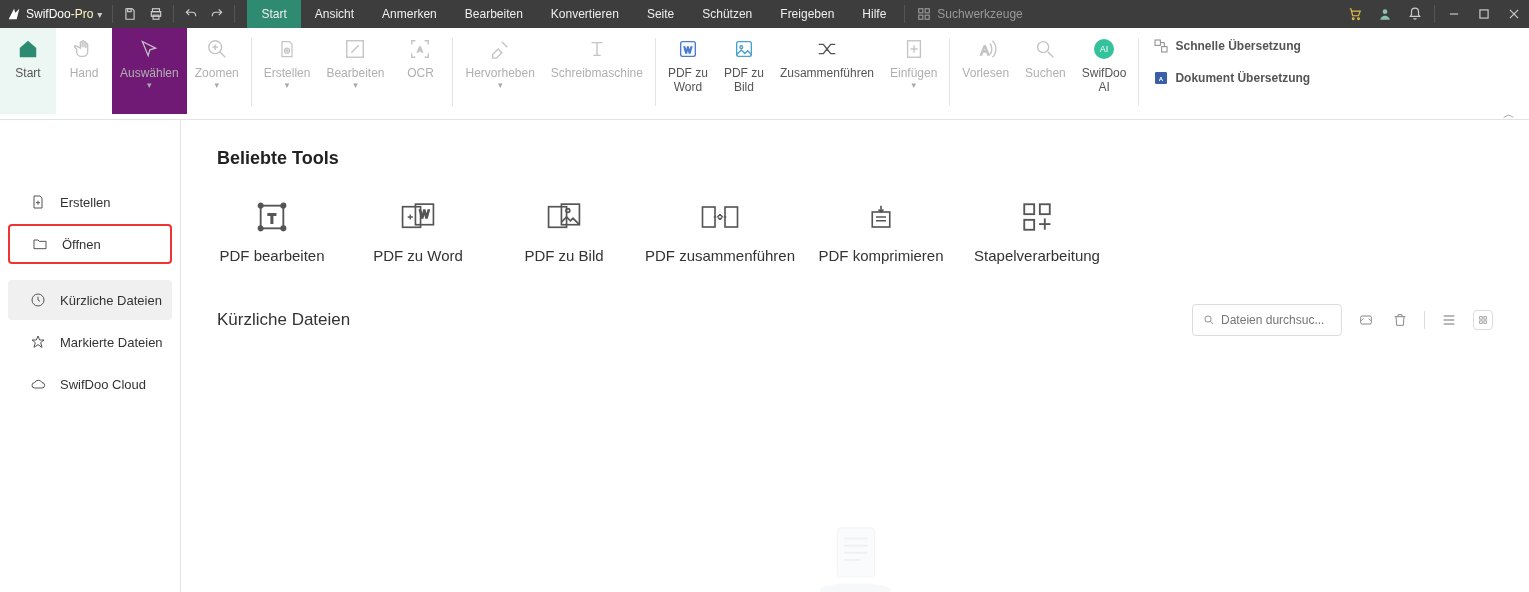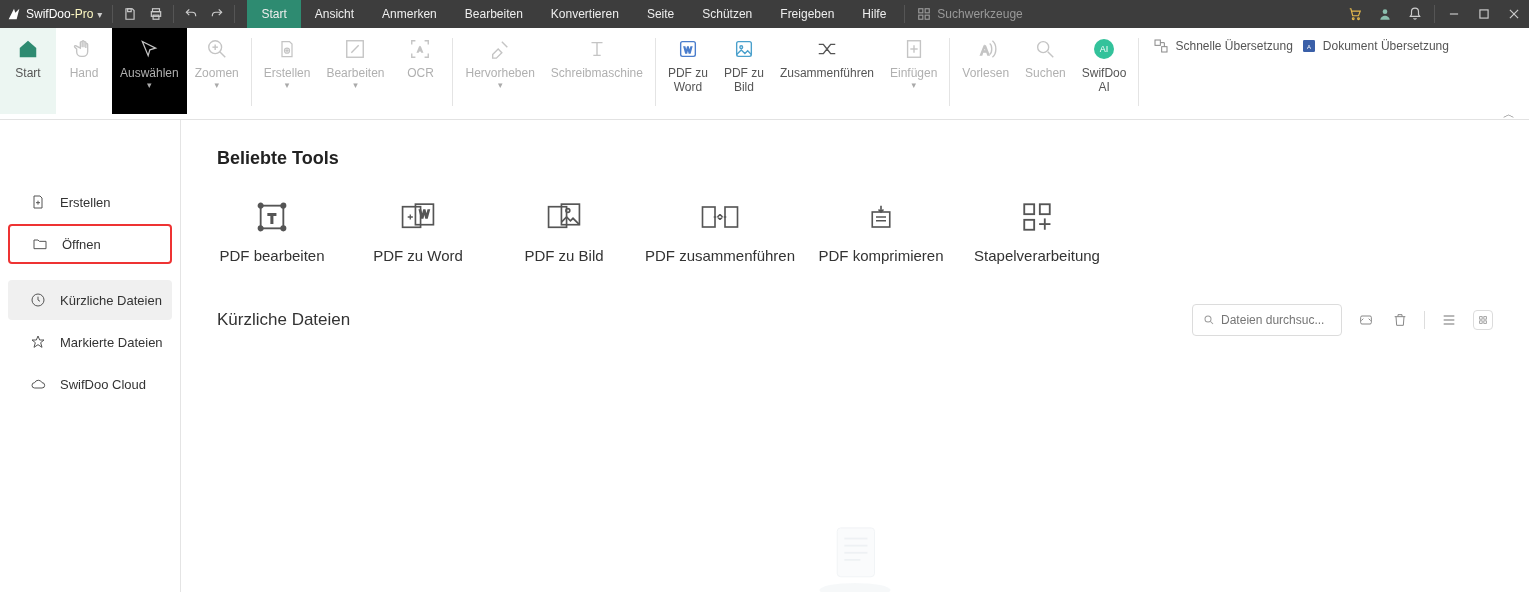--- a/index.html
+++ b/index.html
@@ -28,23 +28,23 @@
   
   .ribbon { height: 92px; background: #fff; border-bottom: 1px solid #e2e2e2; display: flex; align-items: flex-start; position: relative; }
   .ribbon-group { display: flex; align-items: flex-start; height: 92px; }
   .rbtn { display: flex; flex-direction: column; align-items: center; justify-content: flex-start; padding: 6px 8px 4px 8px; min-width: 56px; height: 86px; color: #555; }
   .rbtn .icon-wrap { height: 30px; display:flex; align-items:center; justify-content:center; color:#888; }
   .rbtn.dim { color: #b0b0b0; }
   .rbtn.dim .icon-wrap { color:#c4c4c4; }
   .rbtn .lbl { font-size: 12px; text-align: center; line-height: 14px; margin-top: 2px; }
   .rbtn .drop { font-size: 9px; color:#aaa; height:10px; }
   .rbtn.primary { background: #ecf6f2; }
-  .rbtn.sel { background: #000000; }
+  .rbtn.sel { background: #701a75; }
   .rsep { width: 1px; height: 68px; background: #e4e4e4; margin: 10px 4px 0 4px; }
-  .ribbon-right { display:flex; flex-direction:row; justify-content:flex-start; padding: 6px 10px; gap:8px; }
+  .ribbon-right { display:flex; flex-direction:column; justify-content:flex-start; padding: 6px 10px; gap:8px;font-weight:bold; }
   .rlink { display:flex; align-items:center; color:#555; font-size:12px; gap:6px; height:24px;}
   .rlink svg { width:16px; height:16px; color:#888;}
   .ai-badge { width:20px; height:20px; border-radius:50%; background:#33c29b; color:#fff; font-size:9px; display:flex; align-items:center; justify-content:center;}
 
   
   .body { display:flex; height: calc(592px - 28px - 92px); }
   .sidebar { width: 181px; border-right:1px solid #e4e4e4; padding-top: 60px; }
   .snav { display:flex; align-items:center; height:40px; padding-left:22px; gap:14px; color:#333; font-size:13px; border-radius:4px; margin: 2px 8px;}
   .snav.highlight { border:2px solid #e33; }
   .snav.active { background:#f0f0f0; }

